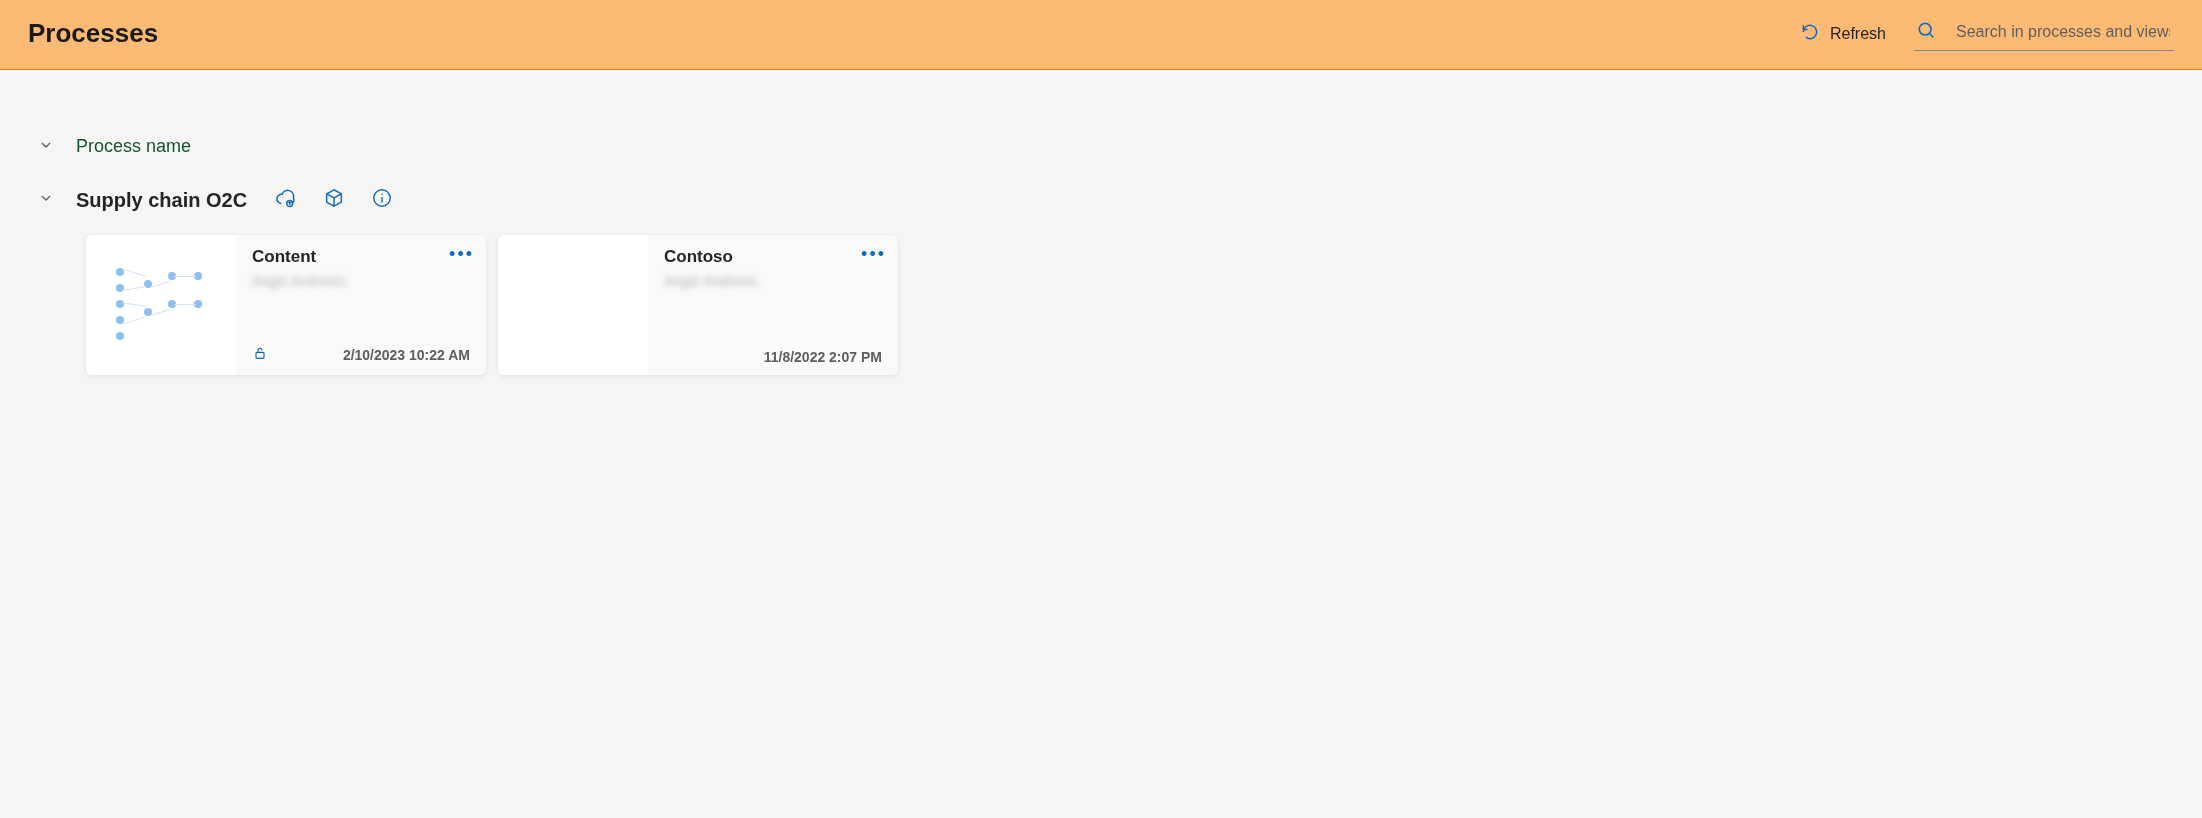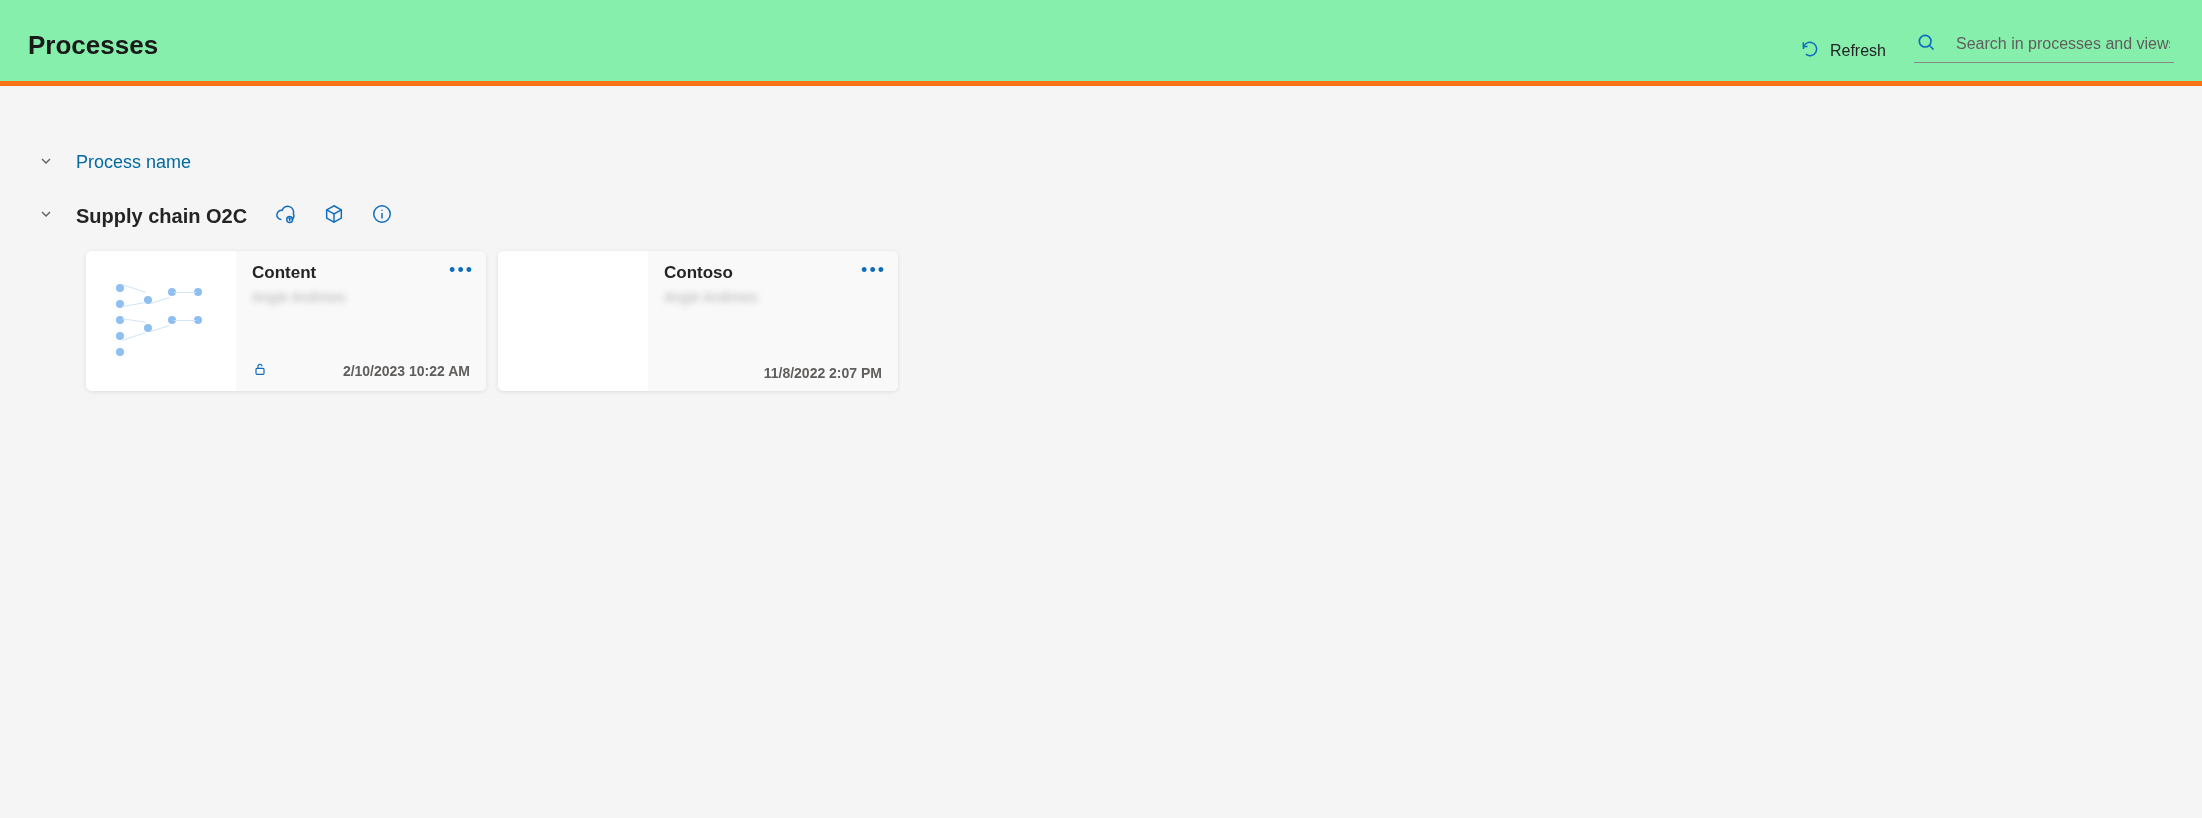--- a/index.html
+++ b/index.html
@@ -6,32 +6,32 @@
   body {
     margin: 0;
     font-family: "Segoe UI", -apple-system, BlinkMacSystemFont, sans-serif;
     background: #ffffff;
     color: #242424;
   }
   .header {
     display: flex;
     align-items: center;
     justify-content: space-between;
-    padding: 28px 28px 18px 28px;
-    border-bottom: 5px solid #f97316;
-    background: #86efac;
+    padding: 16px 28px 18px 28px;
+    border-bottom: 1px solid #f97316;
+    background: #fdba74;
   }
   .header-title {
     font-size: 26px;
     font-weight: 600;
     color: #1a1a1a;
   }
   .header-right {
     display: flex;
-    align-items: flex-end;
+    align-items: center;
     gap: 28px;
   }
   .refresh-btn {
     display: flex;
     align-items: center;
     gap: 10px;
     cursor: pointer;
     font-size: 16px;
     color: #242424;
   }
@@ -105,21 +105,21 @@
     display: flex;
     align-items: center;
     gap: 22px;
     margin-top: 38px;
     padding-left: 10px;
   }
   .chev-toggle { cursor: pointer; color: #605e5c; }
   .chev-toggle svg { width: 16px; height: 16px; }
   .group-header-label {
     font-size: 18px;
-    color: #0369a1;
+    color: #14532d;
   }
 
   .process-row {
     display: flex;
     align-items: center;
     gap: 22px;
     margin-top: 30px;
     padding-left: 10px;
   }
   .process-name {

